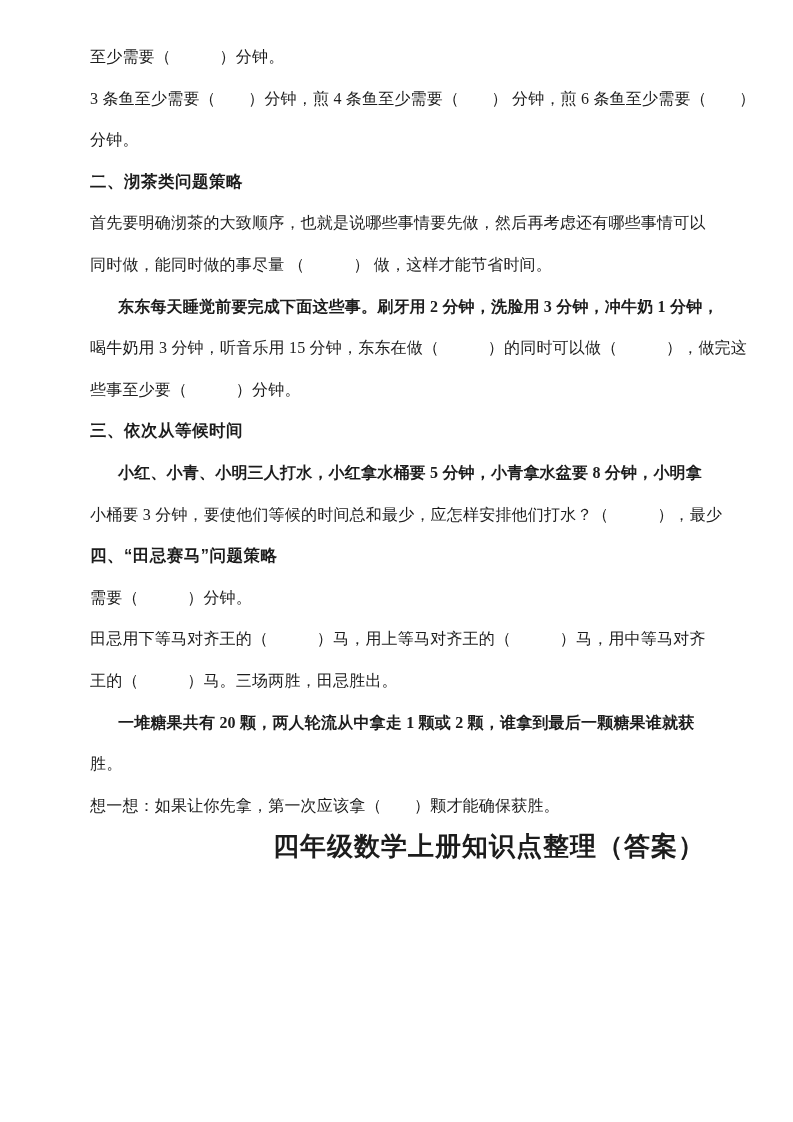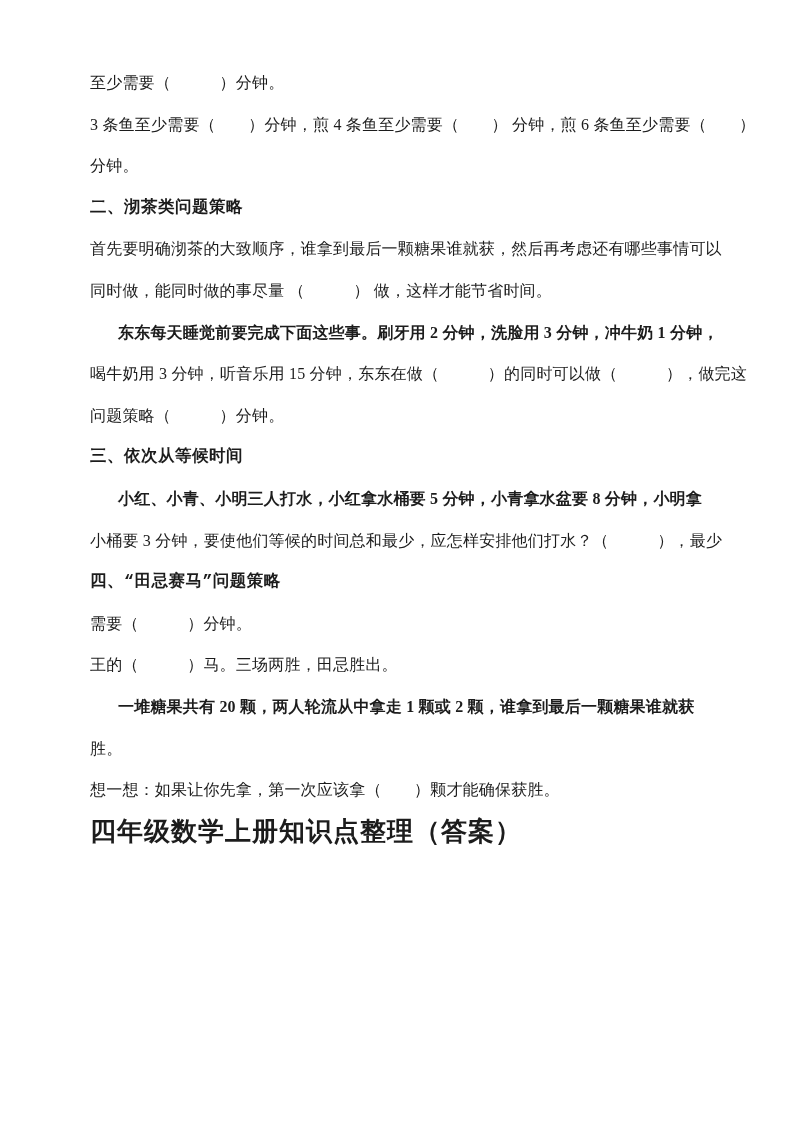--- a/index.html
+++ b/index.html
@@ -10,66 +10,67 @@
   .page {
     position: relative;
     width: 793px;
     height: 1122px;
     background: #ffffff;
     overflow: hidden;
     font-family: "Liberation Serif", "DejaVu Serif", serif;
     color: #1c1c1c;
   }
   .content {
-    padding: 62px 88px 0 90px;
+    padding: 36px 88px 0 90px;
   }
   .line {
     height: 41.6px;
     line-height: 41.6px;
     font-size: 16px;
     white-space: nowrap;
     letter-spacing: 0.2px;
   }
   .line.indent {
     padding-left: 28px;
     font-weight: bold;
   }
   .line.heading {
-    font-family: Liberation Mono, monospace;
+    font-family: Liberation Sans, sans-serif;
     font-weight: bold;
     font-size: 16.5px;
     letter-spacing: 0.5px;
   }
   .line.title {
     font-family: "Liberation Sans", "DejaVu Sans", sans-serif;
     font-weight: bold;
     font-size: 26px;
-    text-align: left;
+    text-align: right;
     white-space: nowrap;
     letter-spacing: 1px;
   }
 </style>
 </head>
 <body>
 
 <div class="page">
   <div class="content">
     <div class="line">至少需要（　　　）分钟。</div>
     <div class="line">3 条鱼至少需要（　　）分钟，煎 4 条鱼至少需要（　　） 分钟，煎 6 条鱼至少需要（　　）</div>
     <div class="line">分钟。</div>
     <div class="line heading">二、沏茶类问题策略</div>
-    <div class="line">首先要明确沏茶的大致顺序，谁拿到最后一颗糖果谁就获，然后再考虑还有哪些事情可以</div>
+    <div class="line">首先要明确沏茶的大致顺序，也就是说哪些事情要先做，然后再考虑还有哪些事情可以</div>
     <div class="line">同时做，能同时做的事尽量 （　　　） 做，这样才能节省时间。</div>
     <div class="line indent">东东每天睡觉前要完成下面这些事。刷牙用 2 分钟，洗脸用 3 分钟，冲牛奶 1 分钟，</div>
     <div class="line">喝牛奶用 3 分钟，听音乐用 15 分钟，东东在做（　　　）的同时可以做（　　　），做完这</div>
-    <div class="line">问题策略（　　　）分钟。</div>
+    <div class="line">些事至少要（　　　）分钟。</div>
     <div class="line heading">三、依次从等候时间</div>
     <div class="line indent">小红、小青、小明三人打水，小红拿水桶要 5 分钟，小青拿水盆要 8 分钟，小明拿</div>
     <div class="line">小桶要 3 分钟，要使他们等候的时间总和最少，应怎样安排他们打水？（　　　），最少</div>
     <div class="line heading">四、“田忌赛马”问题策略</div>
     <div class="line">需要（　　　）分钟。</div>
+    <div class="line">田忌用下等马对齐王的（　　　）马，用上等马对齐王的（　　　）马，用中等马对齐</div>
     <div class="line">王的（　　　）马。三场两胜，田忌胜出。</div>
     <div class="line indent">一堆糖果共有 20 颗，两人轮流从中拿走 1 颗或 2 颗，谁拿到最后一颗糖果谁就获</div>
     <div class="line">胜。</div>
     <div class="line">想一想：如果让你先拿，第一次应该拿（　　）颗才能确保获胜。</div>
     <div class="line title">四年级数学上册知识点整理（答案）</div>
   </div>
 </div>
 
 </body></html>

